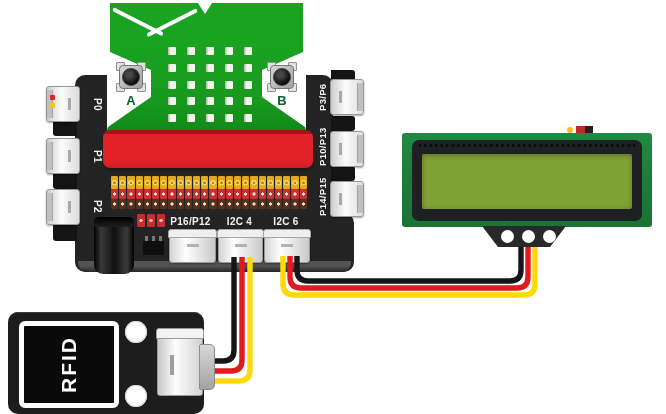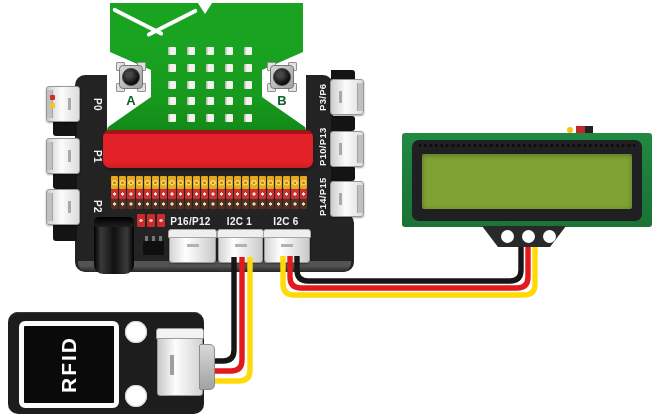--- a/index.html
+++ b/index.html
@@ -221,21 +221,21 @@
     </div>
   <div class="abs" id="pwr-pins">
     <div class="ppin"></div>
     <div class="ppin"></div>
     <div class="ppin"></div>
   </div>
   <div class="abs" id="smd"></div>
   <div class="abs" id="jack"></div>
 
   <div class="abs plabel blabel" style="left:167px;top:215px;width:47px;height:12px">P16/P12</div>
-  <div class="abs plabel blabel" style="left:218px;top:215px;width:43px;height:12px">I2C 1</div>
+  <div class="abs plabel blabel" style="left:218px;top:215px;width:43px;height:12px">I2C 4</div>
   <div class="abs plabel blabel" style="left:264px;top:215px;width:44px;height:12px">I2C 6</div>
   <div class="abs jst jst-bottom" style="left:169px;top:229px;width:45px"></div>
   <div class="abs jst jst-bottom" style="left:218px;top:229px;width:43px"></div>
   <div class="abs jst jst-bottom" style="left:264px;top:229px;width:44px"></div>
 
   <div class="abs" id="mb-sticker"></div>
   <div class="abs" id="mb-pcb"></div>
   <div class="abs notch" id="notch-l"></div>
   <div class="abs notch" id="notch-r"></div>
   <div class="abs" id="notch-c"></div>

